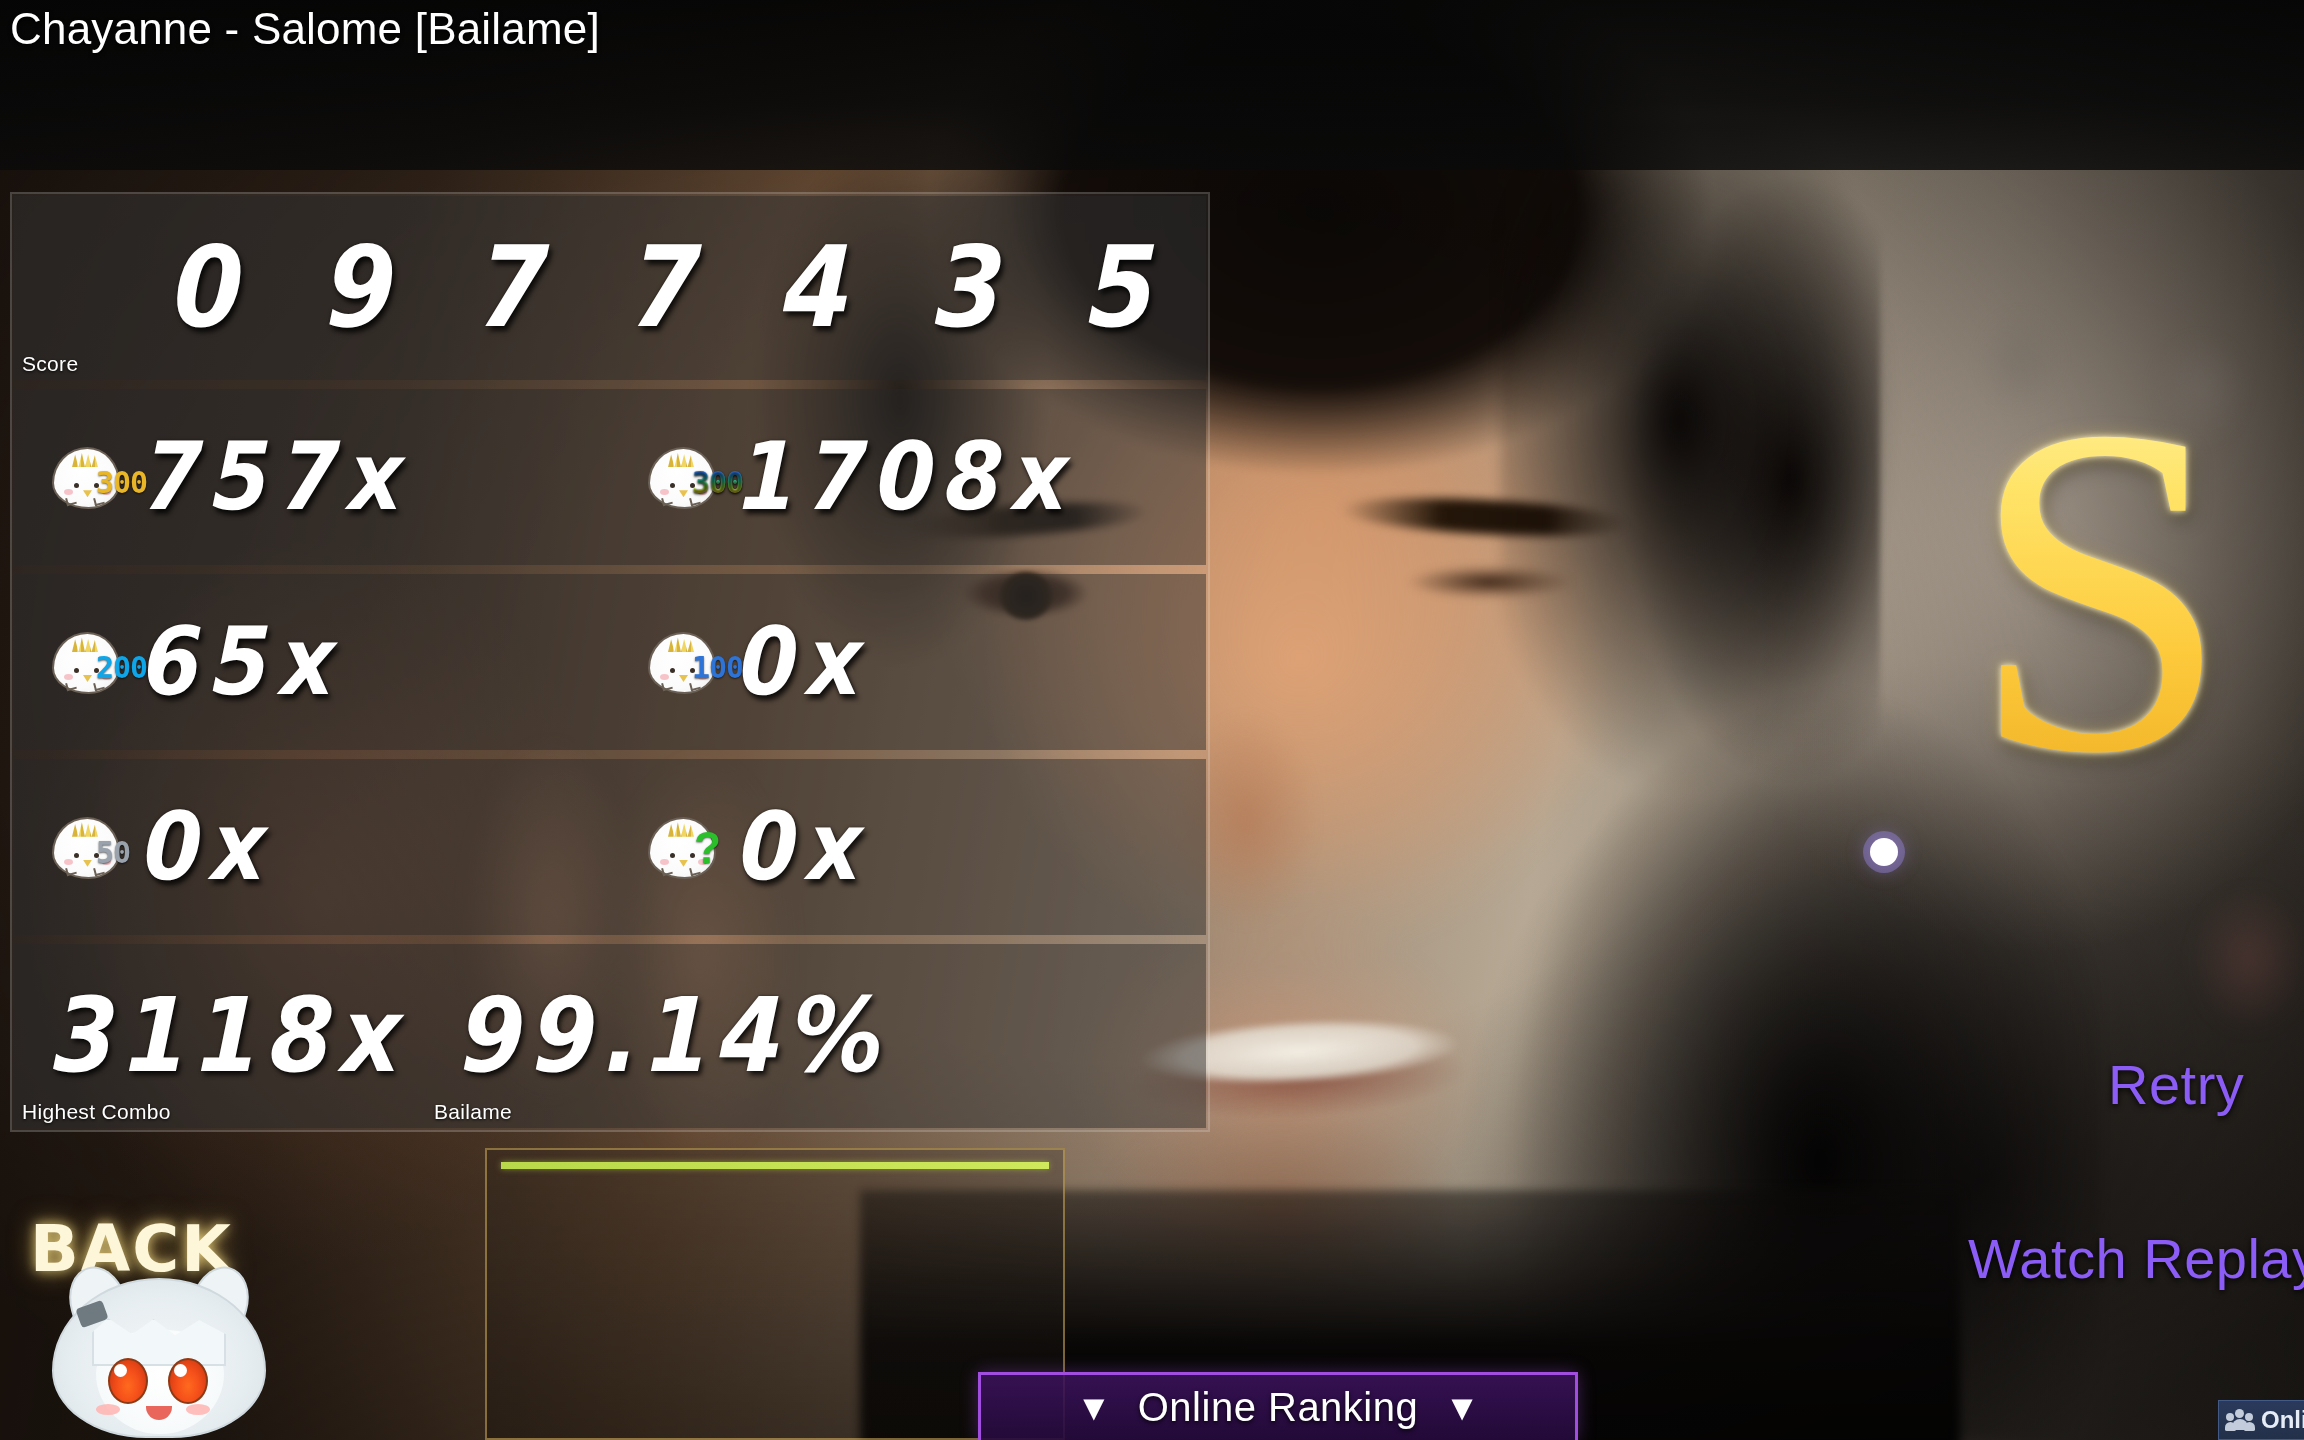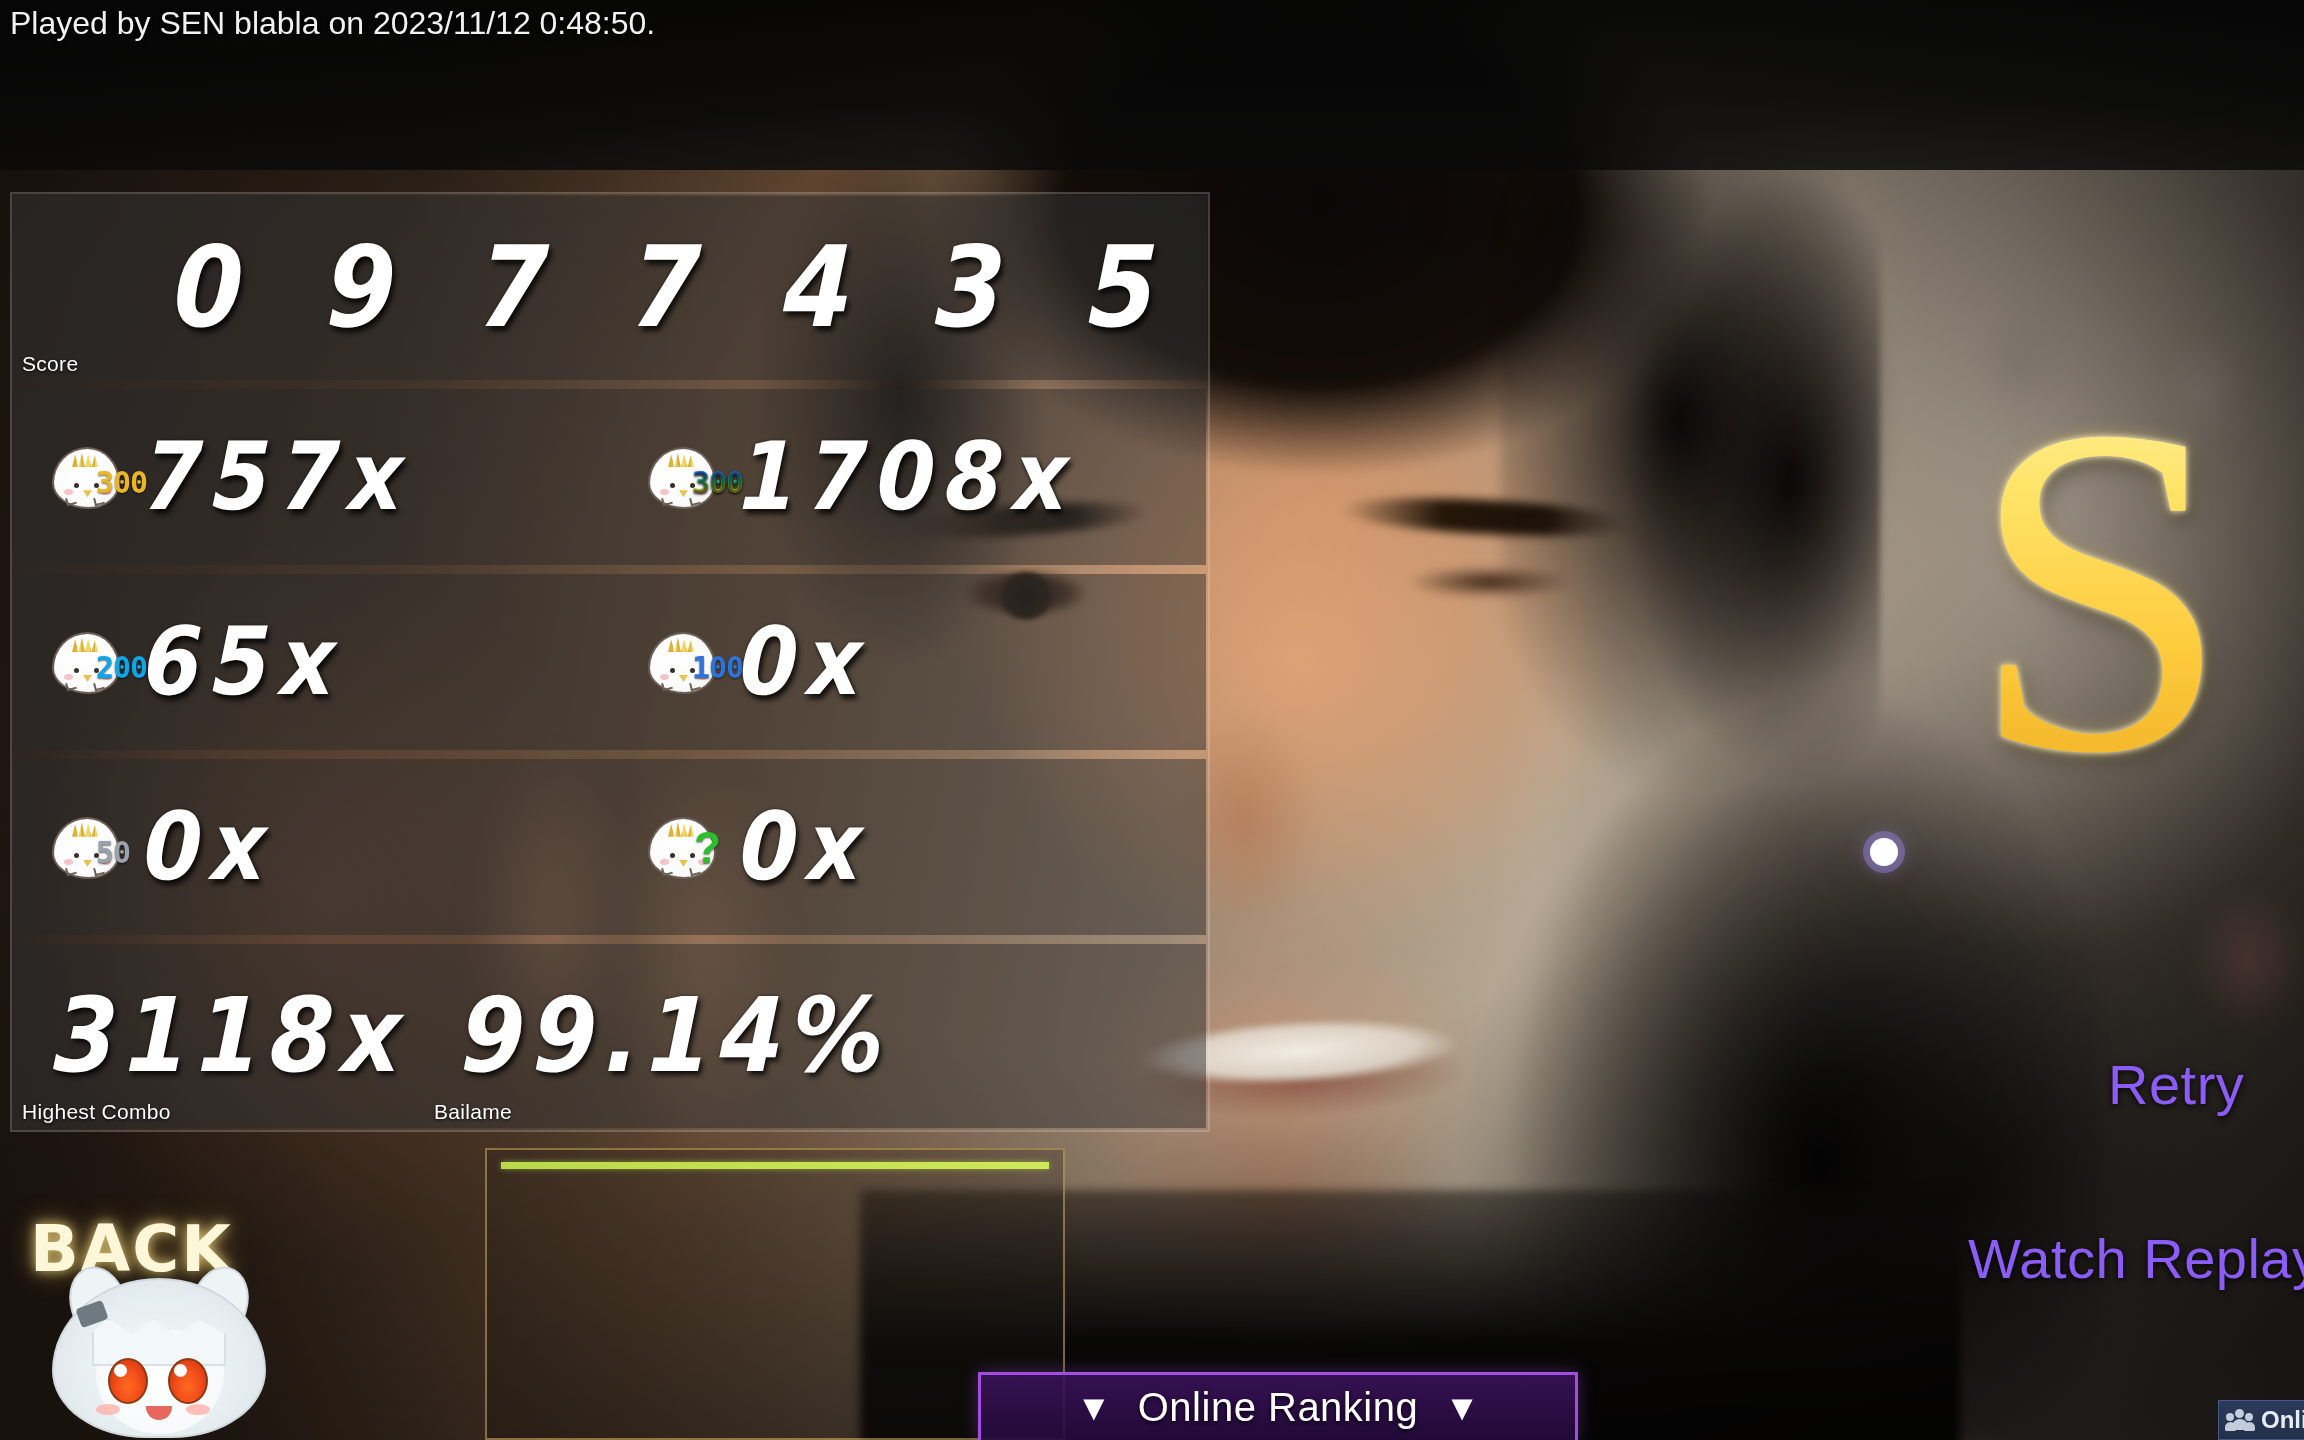--- a/index.html
+++ b/index.html
@@ -287,21 +287,21 @@
   <div class="pupil"></div>
   <div class="eyeR"></div>
   <div class="nose"></div>
   <div class="mouth"></div>
   <div class="chin"></div>
   <div class="suit"></div>
   <div class="vig"></div>
 </div>
 
 <div id="header">
-  <div class="hline">Played by SEN blabla on 2023/11/12 0:48:50.</div>
+  <div id="title">Chayanne - Salome [Bailame]</div>
 </div>
 
 <div id="panel">
 
   <div class="prow score">
     <div class="digits score-digits">0 9 7 7 4 3 5</div>
     <div class="rowlabel">Score</div>
   </div>
 
   <div class="prow">

